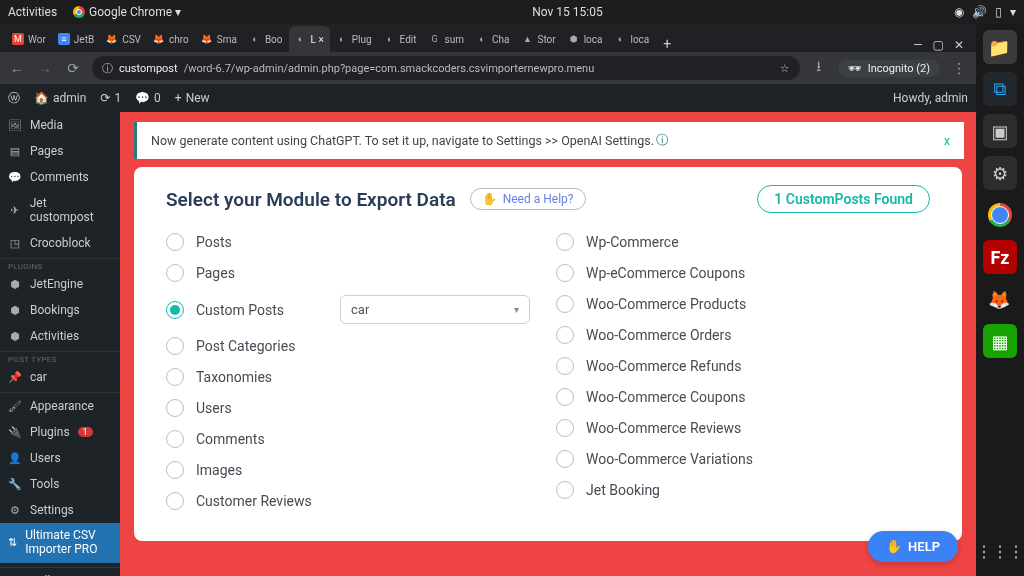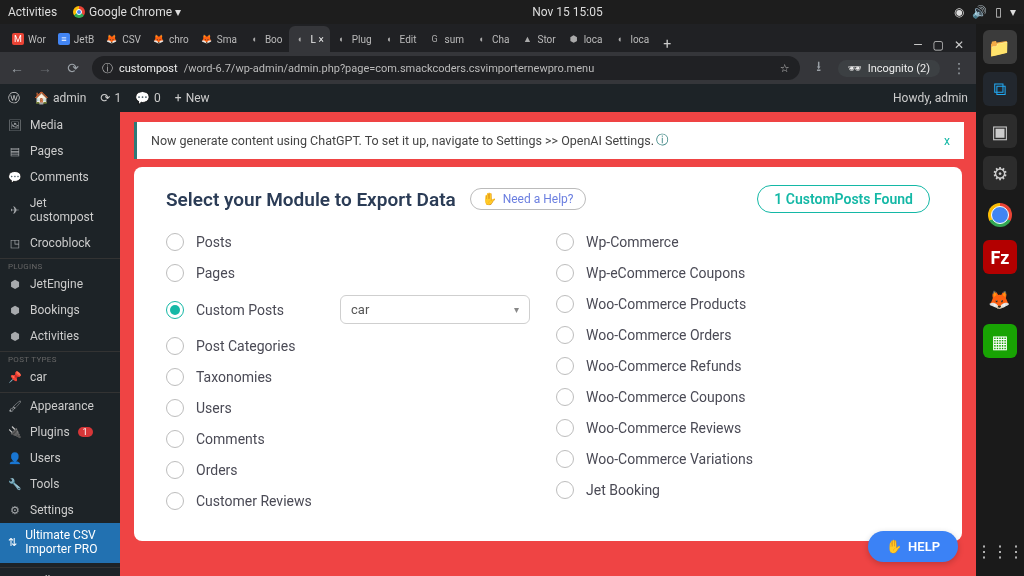--- a/index.html
+++ b/index.html
@@ -302,21 +302,21 @@
             <div class="opt">
               <span class="radio"></span>
               <span>Users</span>
             </div>
             <div class="opt">
               <span class="radio"></span>
               <span>Comments</span>
             </div>
             <div class="opt">
               <span class="radio"></span>
-              <span>Orders</span>
+              <span>Images</span>
             </div>
             <div class="opt">
               <span class="radio"></span>
               <span>Customer Reviews</span>
             </div>
           </div>
         <div class="col" id="col2">
             <div class="opt">
               <span class="radio"></span>
               <span>Wp-Commerce</span>

